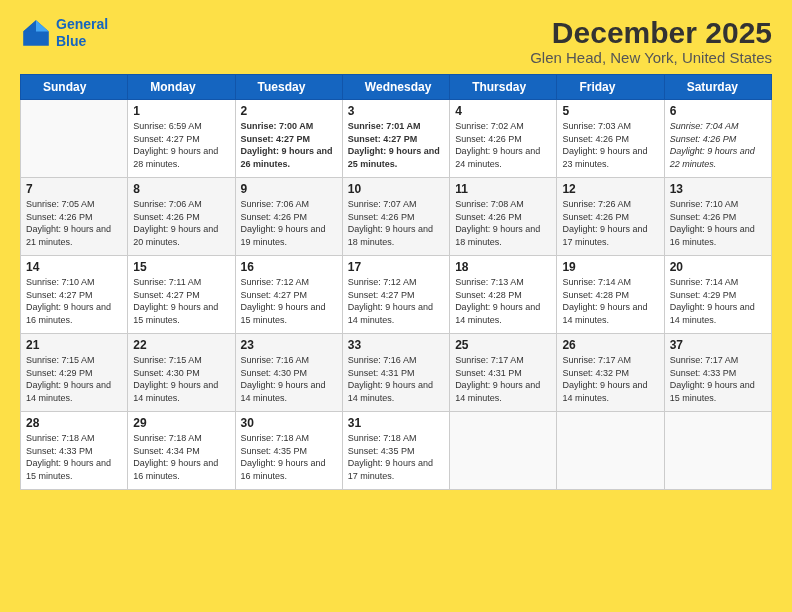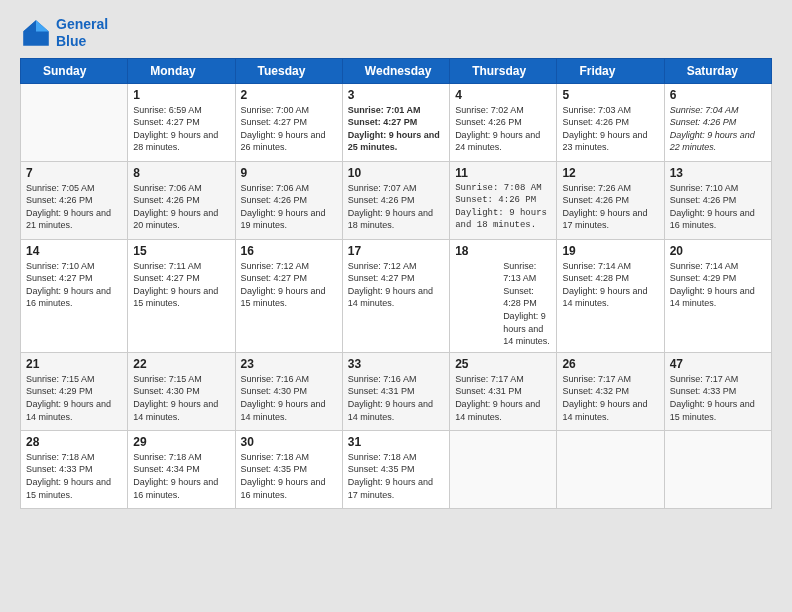--- a/index.html
+++ b/index.html
@@ -7,21 +7,21 @@
       width: 792px;
       height: 612px;
       background: #fff;
       font-family: Arial, sans-serif;
       overflow: hidden;
     }
     .page {
       width: 792px;
       height: 612px;
       padding: 16px 20px 12px 20px;
-      background: #e5e5e5;
+      background: #fde047;
     }
     .header-area {
       display: flex;
       justify-content: space-between;
       align-items: flex-start;
       margin-bottom: 8px;
     }
     .logo {
       display: flex;
       align-items: center;
@@ -103,20 +103,22 @@
         <polygon points="20,4 36,18 36,36 4,36 4,18" fill="#1565c0"></polygon>
         <polygon points="20,4 36,18 20,18" fill="#42a5f5"></polygon>
         <polygon points="4,18 20,18 20,4" fill="#1565c0"></polygon>
       </svg>
       <div class="logo-text">
         <div><span>General</span></div>
         <div><span>Blue</span></div>
       </div>
     </div>
     <div class="title-area">
+      <div class="calendar-title">December 2025</div>
+      <div class="calendar-subtitle">Glen Head, New York, United States</div>
     </div>
   </div>
 
   <table class="calendar-table">
     <thead>
       <tr>
         <th>Sunday</th>
         <th>Monday</th>
         <th>Tuesday</th>
         <th>Wednesday</th>
@@ -129,21 +131,21 @@
     <tr>
           <td class="empty-cell"></td>
           <td>
             <div class="day-number">1</div>
             <div class="day-info" style="white-space: pre-line;">Sunrise: 6:59 AM
 Sunset: 4:27 PM
 Daylight: 9 hours and 28 minutes.</div>
           </td>
           <td>
             <div class="day-number">2</div>
-            <div class="day-info" style="white-space: pre-line;">Sunrise: 7:00 AM
+            <div class="day-info" style="white-space: pre-line; font-weight: bold;">Sunrise: 7:00 AM
 Sunset: 4:27 PM
 Daylight: 9 hours and 26 minutes.</div>
           </td>
           <td>
             <div class="day-number">3</div>
             <div class="day-info" style="white-space: pre-line; font-weight: bold;">Sunrise: 7:01 AM
 Sunset: 4:27 PM
 Daylight: 9 hours and 25 minutes.</div>
           </td>
           <td>
@@ -185,21 +187,21 @@
 Daylight: 9 hours and 19 minutes.</div>
           </td>
           <td>
             <div class="day-number">10</div>
             <div class="day-info" style="white-space: pre-line;">Sunrise: 7:07 AM
 Sunset: 4:26 PM
 Daylight: 9 hours and 18 minutes.</div>
           </td>
           <td>
             <div class="day-number">11</div>
-            <div class="day-info" style="white-space: pre-line; font-family: Liberation Mono, monospace;">Sunrise: 7:08 AM
+            <div class="day-info" style="white-space: pre-line;">Sunrise: 7:08 AM
 Sunset: 4:26 PM
 Daylight: 9 hours and 18 minutes.</div>
           </td>
           <td>
             <div class="day-number">12</div>
             <div class="day-info" style="white-space: pre-line;">Sunrise: 7:26 AM
 Sunset: 4:26 PM
 Daylight: 9 hours and 17 minutes.</div>
           </td>
           <td>
@@ -229,21 +231,21 @@
 Daylight: 9 hours and 15 minutes.</div>
           </td>
           <td>
             <div class="day-number">17</div>
             <div class="day-info" style="white-space: pre-line;">Sunrise: 7:12 AM
 Sunset: 4:27 PM
 Daylight: 9 hours and 14 minutes.</div>
           </td>
           <td>
             <div class="day-number">18</div>
-            <div class="day-info" style="white-space: pre-line; margin-left: 48px;">Sunrise: 7:13 AM
+            <div class="day-info" style="white-space: pre-line;">Sunrise: 7:13 AM
 Sunset: 4:28 PM
 Daylight: 9 hours and 14 minutes.</div>
           </td>
           <td>
             <div class="day-number">19</div>
             <div class="day-info" style="white-space: pre-line;">Sunrise: 7:14 AM
 Sunset: 4:28 PM
 Daylight: 9 hours and 14 minutes.</div>
           </td>
           <td>
@@ -284,21 +286,21 @@
 Sunset: 4:31 PM
 Daylight: 9 hours and 14 minutes.</div>
           </td>
           <td>
             <div class="day-number">26</div>
             <div class="day-info" style="white-space: pre-line;">Sunrise: 7:17 AM
 Sunset: 4:32 PM
 Daylight: 9 hours and 14 minutes.</div>
           </td>
           <td>
-            <div class="day-number">47</div>
+            <div class="day-number">37</div>
             <div class="day-info" style="white-space: pre-line;">Sunrise: 7:17 AM
 Sunset: 4:33 PM
 Daylight: 9 hours and 15 minutes.</div>
           </td>
         </tr>
         <tr>
           <td>
             <div class="day-number">28</div>
             <div class="day-info" style="white-space: pre-line;">Sunrise: 7:18 AM
 Sunset: 4:33 PM

